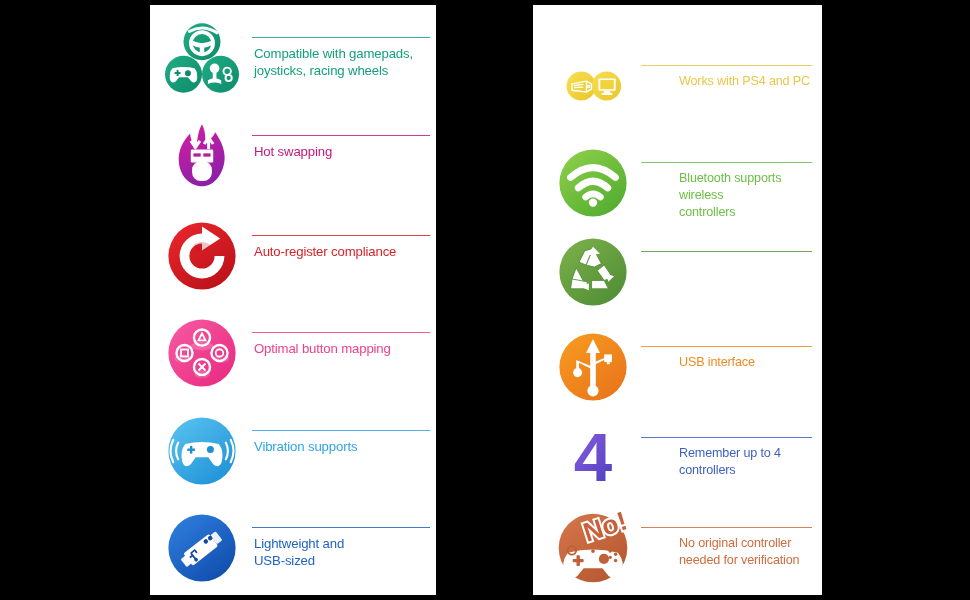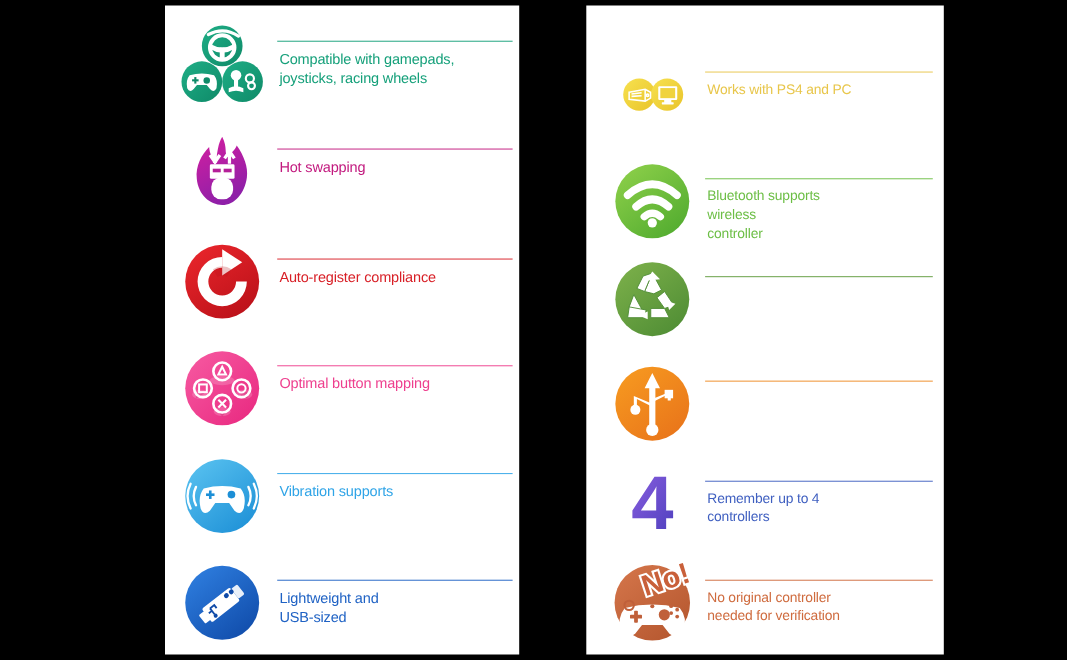--- a/index.html
+++ b/index.html
@@ -17,21 +17,20 @@
     position: relative;
     width: 970px;
     height: 600px;
     background: #000000;
   }
   .panel {
     position: absolute;
     top: 5px;
     height: 590px;
     background: #ffffff;
-    padding-left: 36px;
   }
   .panel-left  { left: 150px; width: 286px; }
   .panel-right { left: 533px; width: 289px; }
 
   .feature {
     position: absolute;
     left: 0;
     width: 100%;
   }
   .icon-slot {
@@ -69,21 +68,21 @@
     left: 2px;
     right: 0;
     top: 30px;
     font-size: 13.2px;
     line-height: 17px;
     letter-spacing: -0.15px;
     color: inherit;
     white-space: pre-line;
     font-weight: 400;
   }
-  .panel-right .label { font-size: 12.6px; line-height: 17px; }
+  .panel-right .label { font-size: 12.6px; line-height: 17px; margin-left: 36px; }
 
   svg { display: block; overflow: visible; }
 </style>
 </head>
 <body>
 
 <div class="stage">
   <div class="panel panel-left" id="panelLeft">
       <div class="feature" style="top: 10px; color: rgb(21, 160, 122);">
         <div class="icon-slot">
@@ -296,21 +295,21 @@
               <path d="M29 57 Q50 38 71 57" stroke-width="10"></path>
               <path d="M39.5 70 Q50 61 60.5 70" stroke-width="9.5"></path>
             </g>
             <circle cx="50" cy="78" r="6" fill="#fff"></circle>
           </svg>
         </div>
         <div class="textcol">
           <div class="divider"></div>
           <div class="label">Bluetooth supports
 wireless
-controller</div>
+controllers</div>
         </div>
       </div>
       <div class="feature" style="top: 224px; color: rgb(95, 154, 60);">
         <div class="icon-slot">
           <svg width="70" height="70" viewBox="0 0 100 100" xmlns="http://www.w3.org/2000/svg">
             <defs>
               <linearGradient id="gdgreen" x1="0.1" y1="0" x2="0.9" y2="1">
                 <stop offset="0" stop-color="#7cb04a"></stop>
                 <stop offset="1" stop-color="#4e8c34"></stop>
               </linearGradient>
@@ -351,20 +350,21 @@
               <circle cx="50" cy="84" r="8"></circle>
               <path d="M50 54 L30 44 L30 54 L26 54 L26 40 L50 50 Z"></path>
               <circle cx="28" cy="58" r="6.5"></circle>
               <path d="M50 48 L70 38 L70 46 L74 46 L74 34 L50 44 Z"></path>
               <rect x="66" y="32" width="11" height="11"></rect>
             </g>
           </svg>
         </div>
         <div class="textcol">
           <div class="divider"></div>
+          <div class="label">USB interface</div>
         </div>
       </div>
       <div class="feature" style="top: 410px; color: rgb(63, 95, 192);">
         <div class="icon-slot">
           <svg width="72" height="72" viewBox="0 0 100 100" xmlns="http://www.w3.org/2000/svg">
             <defs>
               <linearGradient id="gpurp" x1="0.15" y1="0" x2="0.85" y2="1">
                 <stop offset="0" stop-color="#8b5fe0"></stop>
                 <stop offset="1" stop-color="#4d3fbd"></stop>
               </linearGradient>

